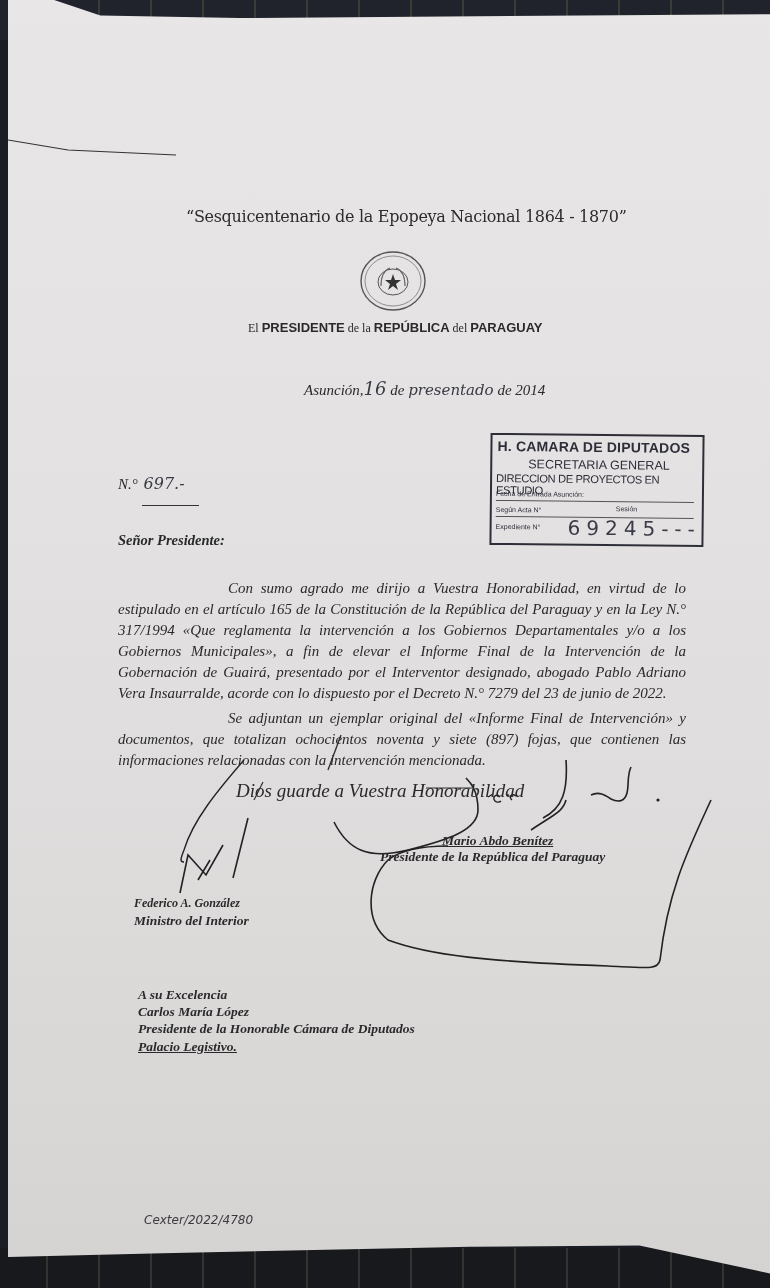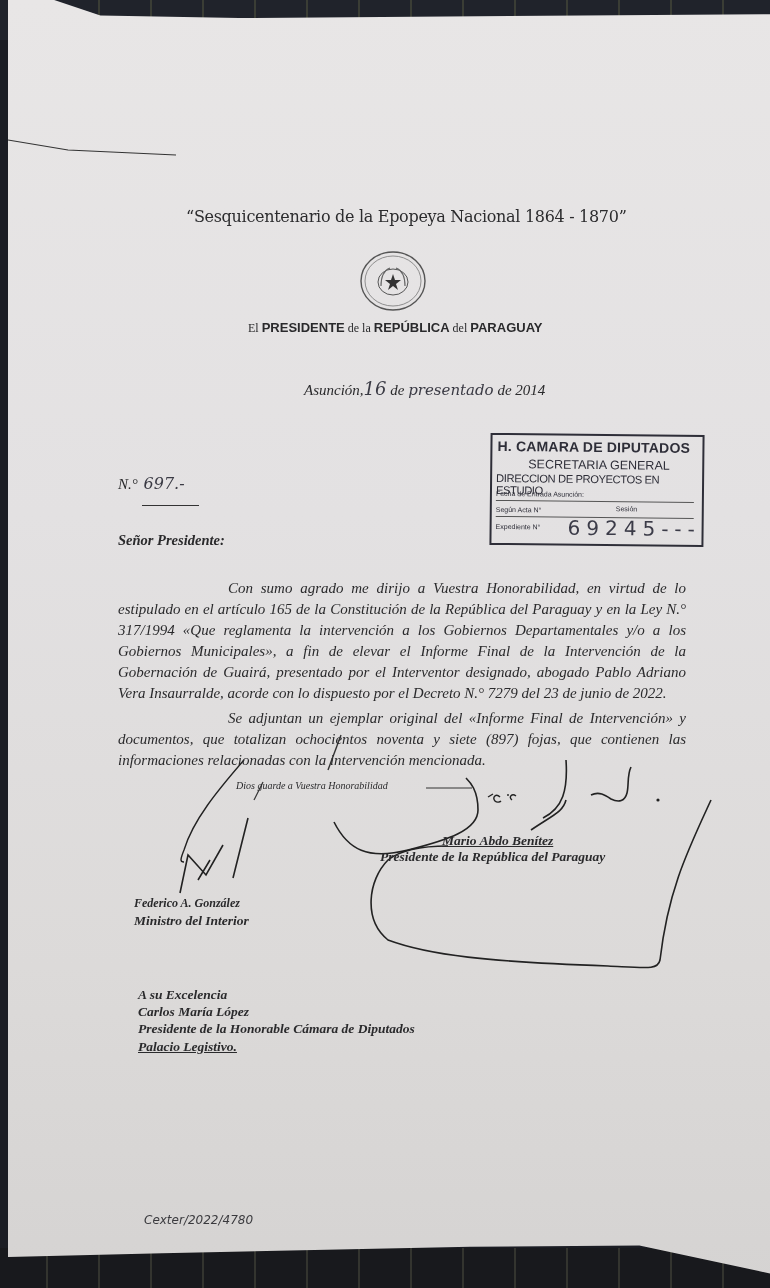--- a/index.html
+++ b/index.html
@@ -57,21 +57,21 @@
       font-family: "DejaVu Sans", sans-serif; color: #3b3b48;
     }
     .salutation { left: 110px; top: 532px; font-size: 14.5px; font-weight: 700; font-style: italic; }
     .body-text {
       left: 110px; width: 568px; font-size: 15px; font-style: italic; line-height: 21px;
       text-align: justify; font-family: "Liberation Serif", serif;
     }
     .p1 { top: 578px; }
     .p2 { top: 708px; font-family: Liberation Serif, serif; }
     .indent { display: inline-block; width: 110px; }
-    .closing { left: 228px; top: 780px; font-size: 10px; font-style: italic; text-align: center; }
+    .closing { left: 228px; top: 780px; font-size: 19px; font-style: italic; text-align: center; }
     .pres-name { left: 434px; top: 833px; font-size: 13.5px; font-style: italic; font-weight: 700; text-decoration: underline; }
     .pres-title { left: 372px; top: 849px; font-size: 13.5px; font-style: italic; font-weight: 700; }
     .min-name { left: 126px; top: 896px; font-size: 12px; font-style: italic; font-weight: 700; font-family: Liberation Serif, serif; }
     .min-title { left: 126px; top: 913px; font-size: 13.5px; font-style: italic; font-weight: 700; }
     .addr { left: 130px; font-size: 13.5px; font-style: italic; font-weight: 700; line-height: 17px; }
     .addr1 { top: 986px; }
     .addr2 { top: 1003px; }
     .addr3 { top: 1020px; }
     .addr4 { top: 1038px; text-decoration: underline; text-align: right; }
     .ref { left: 136px; top: 1213px; font-size: 12px; font-style: italic; font-family: "DejaVu Sans", sans-serif; color: #3a3a3e; }

